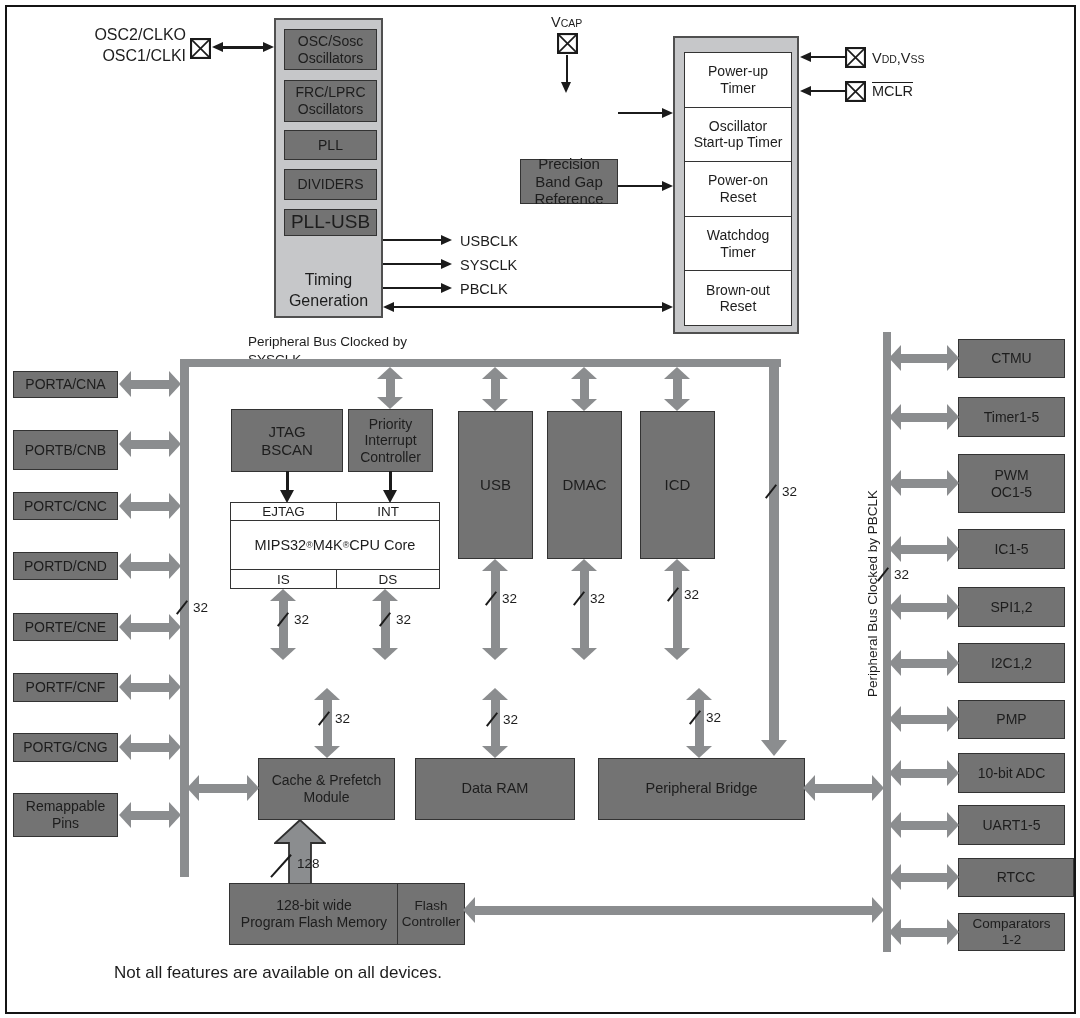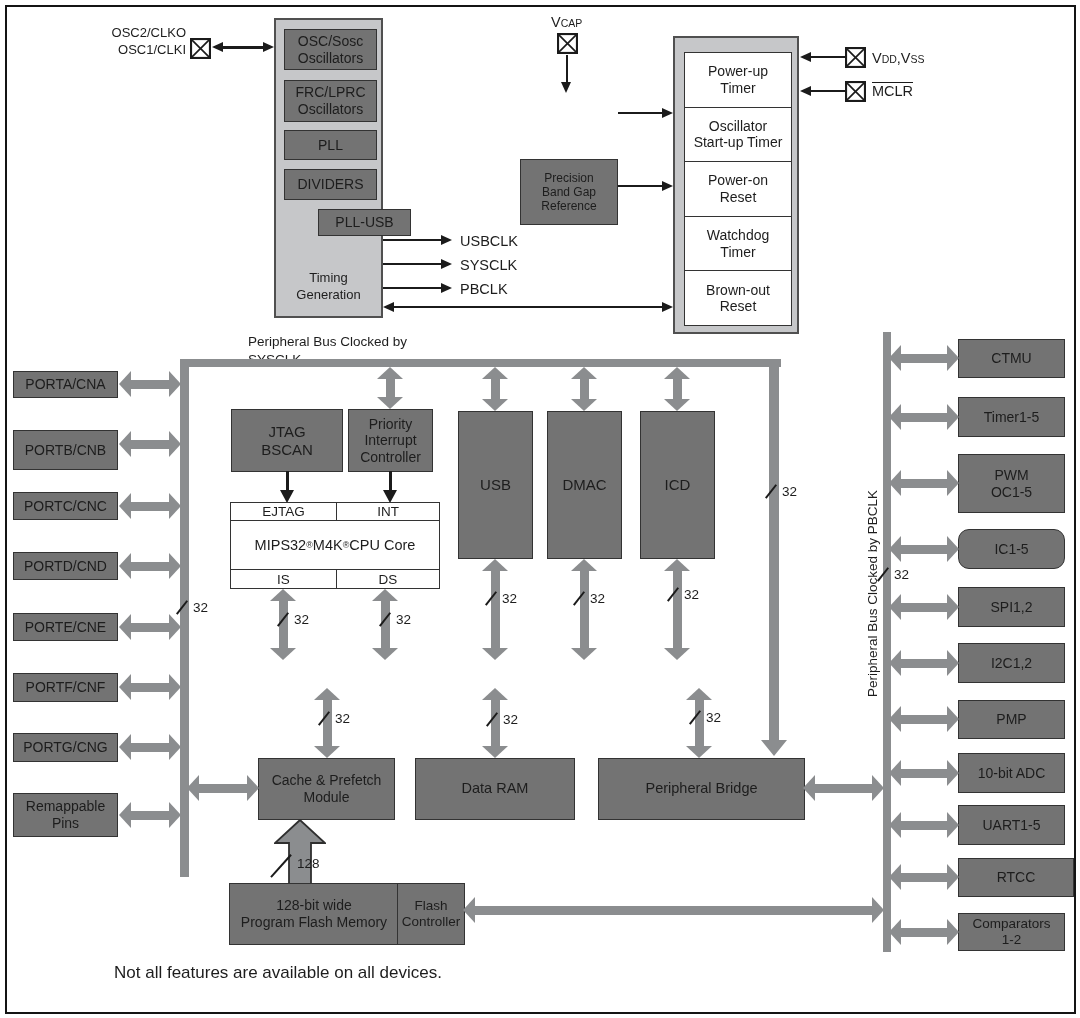--- a/index.html
+++ b/index.html
@@ -3,21 +3,21 @@
 <meta charset="utf-8">
 <style>
   html,body{margin:0;padding:0;background:#fff;}
   #canvas{position:relative;width:1080px;height:1018px;background:#fff;overflow:hidden;
           font-family:"Liberation Sans", sans-serif;color:#1d1d1d;}
   .frame{position:absolute;border:2.5px solid #141414;}
   .box{position:absolute;background:#737373;border:1.6px solid #333;box-sizing:border-box;
        display:flex;align-items:center;justify-content:center;text-align:center;
        white-space:pre-line;font-size:14px;line-height:1.18;}
   .gblock{position:absolute;background:#c6c7c9;border:2px solid #505050;box-sizing:border-box;}
-  .lbl{position:absolute;white-space:pre-line;font-size:13px;line-height:1.3;}
+  .lbl{position:absolute;white-space:pre-line;font-size:16px;line-height:1.3;}
   .bus{position:absolute;background:#8b8d8f;}
   
   .gda-v{position:absolute;width:26px;}
   .gda-v .sh{position:absolute;left:8.5px;width:9px;top:10px;bottom:10px;background:#8b8d8f;}
   .gda-v::before{content:"";position:absolute;top:0;left:0;border-left:13px solid transparent;
      border-right:13px solid transparent;border-bottom:12px solid #8b8d8f;}
   .gda-v::after{content:"";position:absolute;bottom:0;left:0;border-left:13px solid transparent;
      border-right:13px solid transparent;border-top:12px solid #8b8d8f;}
   .gda-h{position:absolute;height:26px;}
   .gda-h .sh{position:absolute;top:8.5px;height:9px;left:10px;right:10px;background:#8b8d8f;}
@@ -74,21 +74,21 @@
   <div class="bline" style="left:223px;top:46.3px;width:40px;height:2.4px;"></div>
   <div class="btri r" style="left:263px;top:42px;"></div>
 
   <div class="gblock" style="left:274px;top:18px;width:109px;height:300px;">
     <div class="box" style="left:8px;top:9px;width:93px;height:41px;">OSC/Sosc
 Oscillators</div>
     <div class="box" style="left:8px;top:60px;width:93px;height:42px;">FRC/LPRC
 Oscillators</div>
     <div class="box" style="left:8px;top:110px;width:93px;height:30px;">PLL</div>
     <div class="box" style="left:8px;top:149px;width:93px;height:31px;">DIVIDERS</div>
-    <div class="box" style="left:8px;top:189px;width:93px;height:27px;font-size:14px;margin-left:34px;">PLL-USB</div>
+    <div class="box" style="left:8px;top:189px;width:93px;height:27px;font-size:19px;">PLL-USB</div>
     <div class="lbl" style="left:0;top:250px;width:105px;text-align:center;">Timing
 Generation</div>
   </div>
 
   <div class="bline" style="left:383px;top:238.8px;width:58px;height:2.4px;"></div>
   <div class="btri r" style="left:441px;top:234.5px;"></div>
   <div class="lbl" style="left:460px;top:232px;font-size:14.5px;">USBCLK</div>
   <div class="bline" style="left:383px;top:262.8px;width:58px;height:2.4px;"></div>
   <div class="btri r" style="left:441px;top:258.5px;"></div>
   <div class="lbl" style="left:460px;top:256px;font-size:14.5px;">SYSCLK</div>
@@ -101,21 +101,21 @@
   <div class="btri r" style="left:662px;top:301.5px;"></div>
 
   <div class="lbl" style="left:551px;top:13px;font-size:14.5px;"><span>V</span><span class="smallcap">CAP</span></div>
   <svg class="pin" style="left:557px;top:33px;" width="21" height="21" viewBox="0 0 20 20">
     <rect x="1" y="1" width="18" height="18" fill="#fff" stroke="#1b1b1b" stroke-width="2"></rect>
     <line x1="1" y1="1" x2="19" y2="19" stroke="#1b1b1b" stroke-width="1.6"></line>
     <line x1="19" y1="1" x2="1" y2="19" stroke="#1b1b1b" stroke-width="1.6"></line>
   </svg>
   <div class="bline" style="left:565.8px;top:55px;width:2.4px;height:27px;"></div>
   <div class="btri d" style="left:561px;top:82px;"></div>
-  <div class="box" style="left:520px;top:159px;width:98px;height:66px;font-size:12px;">Precision
+  <div class="box" style="left:520px;top:159px;width:98px;height:45px;font-size:15px;">Precision
 Band Gap
 Reference</div>
   <div class="bline" style="left:618px;top:111.8px;width:45px;height:2.4px;"></div>
   <div class="btri r" style="left:662px;top:107.5px;"></div>
   <div class="bline" style="left:618px;top:184.8px;width:45px;height:2.4px;"></div>
   <div class="btri r" style="left:662px;top:180.5px;"></div>
 
   <div class="gblock" style="left:673px;top:36px;width:126px;height:298px;">
     <div class="rtable" style="left:9px;top:14px;width:108px;height:274px;">
       <div class="rrow">Power-up
@@ -282,21 +282,21 @@
   <div class="box" style="left:397px;top:883px;width:68px;height:62px;font-size:13.5px;">Flash
 Controller</div>
   <div class="gda-h" style="left:463px;top:897px;width:421px;">
       <div class="sh"></div>
     </div>
 
   <div class="box" style="left:958px;top:339px;width:107px;height:39px;">CTMU</div>
   <div class="box" style="left:958px;top:397px;width:107px;height:40px;">Timer1-5</div>
   <div class="box" style="left:958px;top:454px;width:107px;height:59px;">PWM
 OC1-5</div>
-  <div class="box" style="left:958px;top:529px;width:107px;height:40px;border-radius:11px;">IC1-5</div>
+  <div class="box" style="left:958px;top:529px;width:107px;height:40px;">IC1-5</div>
   <div class="box" style="left:958px;top:587px;width:107px;height:40px;">SPI1,2</div>
   <div class="box" style="left:958px;top:643px;width:107px;height:40px;">I2C1,2</div>
   <div class="box" style="left:958px;top:700px;width:107px;height:39px;">PMP</div>
   <div class="box" style="left:958px;top:753px;width:107px;height:40px;">10-bit ADC</div>
   <div class="box" style="left:958px;top:805px;width:107px;height:40px;">UART1-5</div>
   <div class="box" style="left:958px;top:858px;width:116px;height:39px;">RTCC</div>
   <div class="box" style="left:958px;top:913px;width:107px;height:38px;font-size:13.5px;">Comparators
 1-2</div>
   <div class="gda-h" style="left:889px;top:345px;width:70px;">
       <div class="sh"></div>

